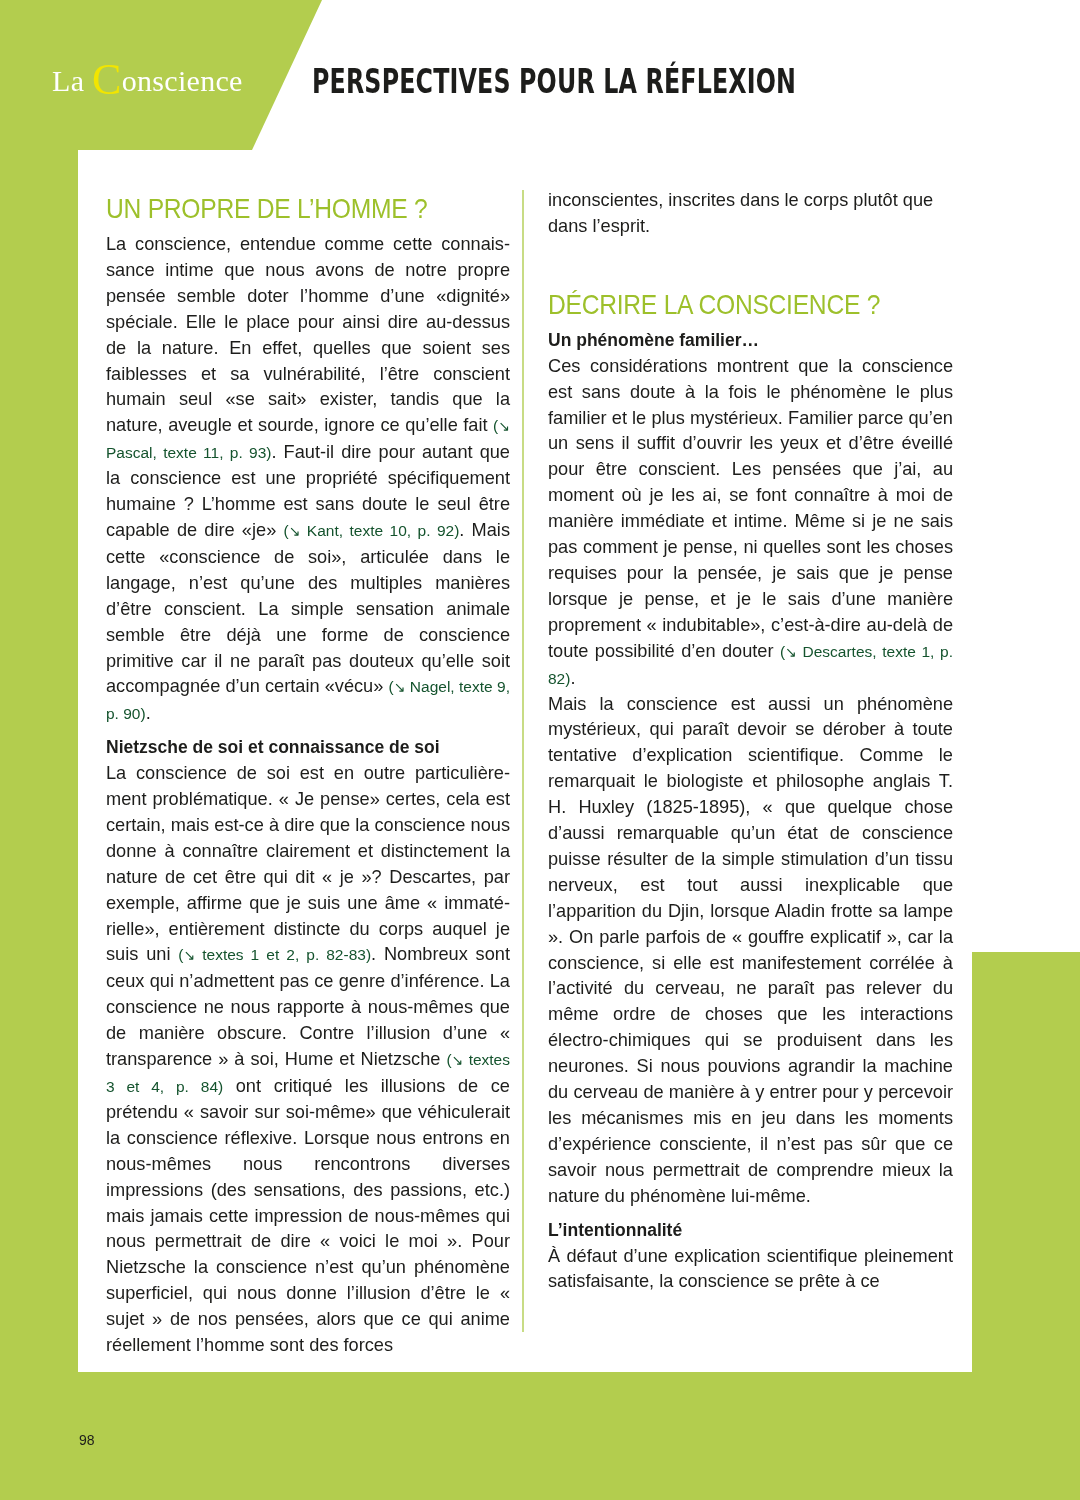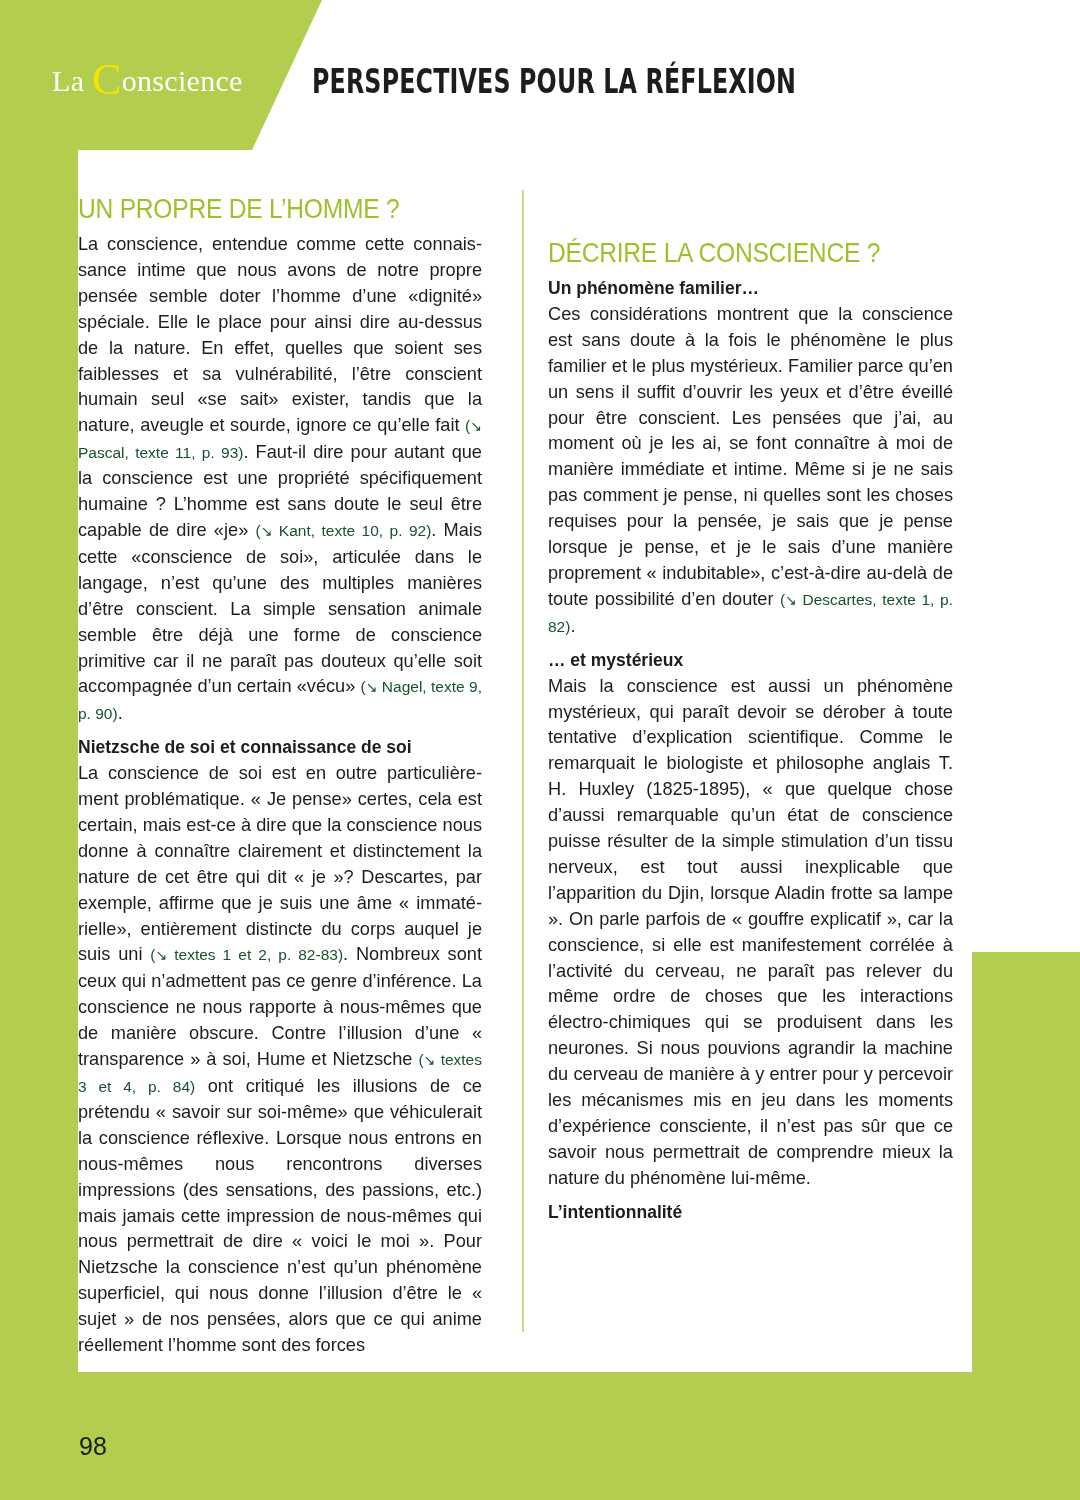--- a/index.html
+++ b/index.html
@@ -37,36 +37,36 @@
     position: absolute; left: 78px; top: 150px; width: 1002px; height: 802px; background: #ffffff;
   }
   .col-divider {
     position: absolute; left: 522px; top: 190px; width: 2px; height: 1142px; background: #c8dc85;
   }
   .col {
     position: absolute; font-family: "Liberation Sans", sans-serif;
     font-size: 18.2px; line-height: 25.9px; color: #1d1d1b; text-align: justify;
     hyphens: manual;
   }
-  .col-left { left: 78px; top: 192px; width: 404px; }
+  .col-left { left: 106px; top: 192px; width: 404px; }
   .col-right { left: 548px; top: 188px; width: 405px; }
   .section-title {
     font-family: "Liberation Sans", sans-serif; color: #9dc02b;
     font-size: 28px; line-height: 34px; margin: 0 0 6px 0;
     transform: scaleX(0.88); transform-origin: left center; white-space: nowrap;
     letter-spacing: -0.3px; font-weight: normal;
   }
   .lead { font-weight: normal; }
   .sub-heading { font-weight: bold; font-size: 17.5px; margin-top: 8px; }
   p { margin: 0; }
   .ref { color: #14532d; font-size: 15.5px; }
   .ref .arrow { font-size: 14px; }
   .spacer-big { height: 48px; }
   .page-number {
-    position: absolute; left: 79px; top: 1432px; font-size: 25px; color: #1d1d1b;
+    position: absolute; left: 79px; top: 1432px; font-size: 14px; color: #1d1d1b;
   }
 </style>
 </head>
 <body>
 
 <div class="top-band"></div>
 <div class="top-green">
   <svg width="1080" height="150" viewBox="0 0 1080 150">
     <polygon points="0,0 322,0 252,150 0,150" fill="#b3cd4e"></polygon>
   </svg>
@@ -82,22 +82,23 @@
 
 <div class="col col-left">
   <h2 class="section-title">UN PROPRE DE L’HOMME ?</h2>
   <p><span class="lead">La conscience, entendue comme cette connais­sance intime que nous avons de notre propre pensée semble doter l’homme d’une «dignité» spéciale.</span><span> Elle le place pour ainsi dire au-dessus de la nature. En effet, quelles que soient ses faiblesses et sa vulnérabilité, l’être conscient humain seul «se sait» exister, tandis que la nature, aveugle et sourde, ignore ce qu’elle fait </span><span class="ref">(<span class="arrow">↘</span> <span>Pascal, texte 11, p. 93</span>)</span><span>. Faut-il dire pour autant que la conscience est une propriété spécifiquement humaine ? L’homme est sans doute le seul être capable de dire «je» </span><span class="ref">(<span class="arrow">↘</span> <span>Kant, texte 10, p. 92</span>)</span><span>. Mais cette «conscience de soi», articulée dans le langage, n’est qu’une des multiples manières d’être conscient. La simple sensation animale semble être déjà une forme de conscience primitive car il ne paraît pas douteux qu’elle soit accompagnée d’un certain «vécu» </span><span class="ref">(<span class="arrow">↘</span> <span>Nagel, texte 9, p. 90</span>)</span><span>.</span></p>
 
   <p class="sub-heading">Nietzsche de soi et connaissance de soi</p>
   <p><span>La conscience de soi est en outre particulière­ment problématique. « Je pense» certes, cela est certain, mais est-ce à dire que la conscience nous donne à connaître clairement et distinctement la nature de cet être qui dit « je »? Descartes, par exemple, affirme que je suis une âme « immaté­rielle», entièrement distincte du corps auquel je suis uni </span><span class="ref">(<span class="arrow">↘</span> <span>textes 1 et 2, p. 82-83</span>)</span><span>. Nombreux sont ceux qui n’admettent pas ce genre d’inférence. La conscience ne nous rapporte à nous-mêmes que de manière obscure. Contre l’illusion d’une « transparence » à soi, Hume et Nietzsche </span><span class="ref">(<span class="arrow">↘</span> <span>textes 3 et 4, p. 84</span>)</span><span> ont critiqué les illusions de ce prétendu « savoir sur soi-même» que véhicu­lerait la conscience réflexive. Lorsque nous entrons en nous-mêmes nous rencontrons diverses impressions (des sensations, des passions, etc.) mais jamais cette impression de nous-mêmes qui nous permettrait de dire « voici le moi ». Pour Nietzsche la conscience n’est qu’un phénomène superficiel, qui nous donne l’illusion d’être le « sujet » de nos pensées, alors que ce qui anime réellement l’homme sont des forces</span></p>
 </div>
 
 <div class="col col-right">
+  <p style="text-align:left">inconscientes, inscrites dans le corps plutôt que dans l’esprit.</p>
   <div class="spacer-big"></div>
   <h2 class="section-title">DÉCRIRE LA CONSCIENCE ?</h2>
   <p class="sub-heading" style="margin-top:2px">Un phénomène familier…</p>
   <p><span>Ces considérations montrent que la conscience est sans doute à la fois le phénomène le plus familier et le plus mystérieux. Familier parce qu’en un sens il suffit d’ouvrir les yeux et d’être éveillé pour être conscient. Les pensées que j’ai, au moment où je les ai, se font connaître à moi de manière immédiate et intime. Même si je ne sais pas comment je pense, ni quelles sont les choses requises pour la pensée, je sais que je pense lorsque je pense, et je le sais d’une manière proprement « indubitable», c’est-à-dire au-delà de toute possibilité d’en douter </span><span class="ref">(<span class="arrow">↘</span> <span>Descartes, texte 1, p. 82</span>)</span><span>.</span></p>
-  <p class="sub-heading">… et mystérieux</p>
   <p>Mais la conscience est aussi un phénomène mystérieux, qui paraît devoir se dérober à toute tentative d’explication scientifique. Comme le remarquait le biologiste et philosophe anglais T. H. Huxley (1825-1895), « que quelque chose d’aussi remarquable qu’un état de conscience puisse résulter de la simple stimulation d’un tissu nerveux, est tout aussi inexplicable que l’apparition du Djin, lorsque Aladin frotte sa lampe ». On parle parfois de « gouffre explicatif », car la conscience, si elle est manifestement corrélée à l’activité du cerveau, ne paraît pas relever du même ordre de choses que les inte­ractions électro-chimiques qui se produisent dans les neurones. Si nous pouvions agrandir la machine du cerveau de manière à y entrer pour y percevoir les mécanismes mis en jeu dans les moments d’expérience consciente, il n’est pas sûr que ce savoir nous permettrait de comprendre mieux la nature du phénomène lui-même.</p>
   <p class="sub-heading">L’intentionnalité</p>
+  <p>À défaut d’une explication scientifique pleine­ment satisfaisante, la conscience se prête à ce</p>
 </div>
 
 <div class="page-number">98</div>
 
 </body></html>

